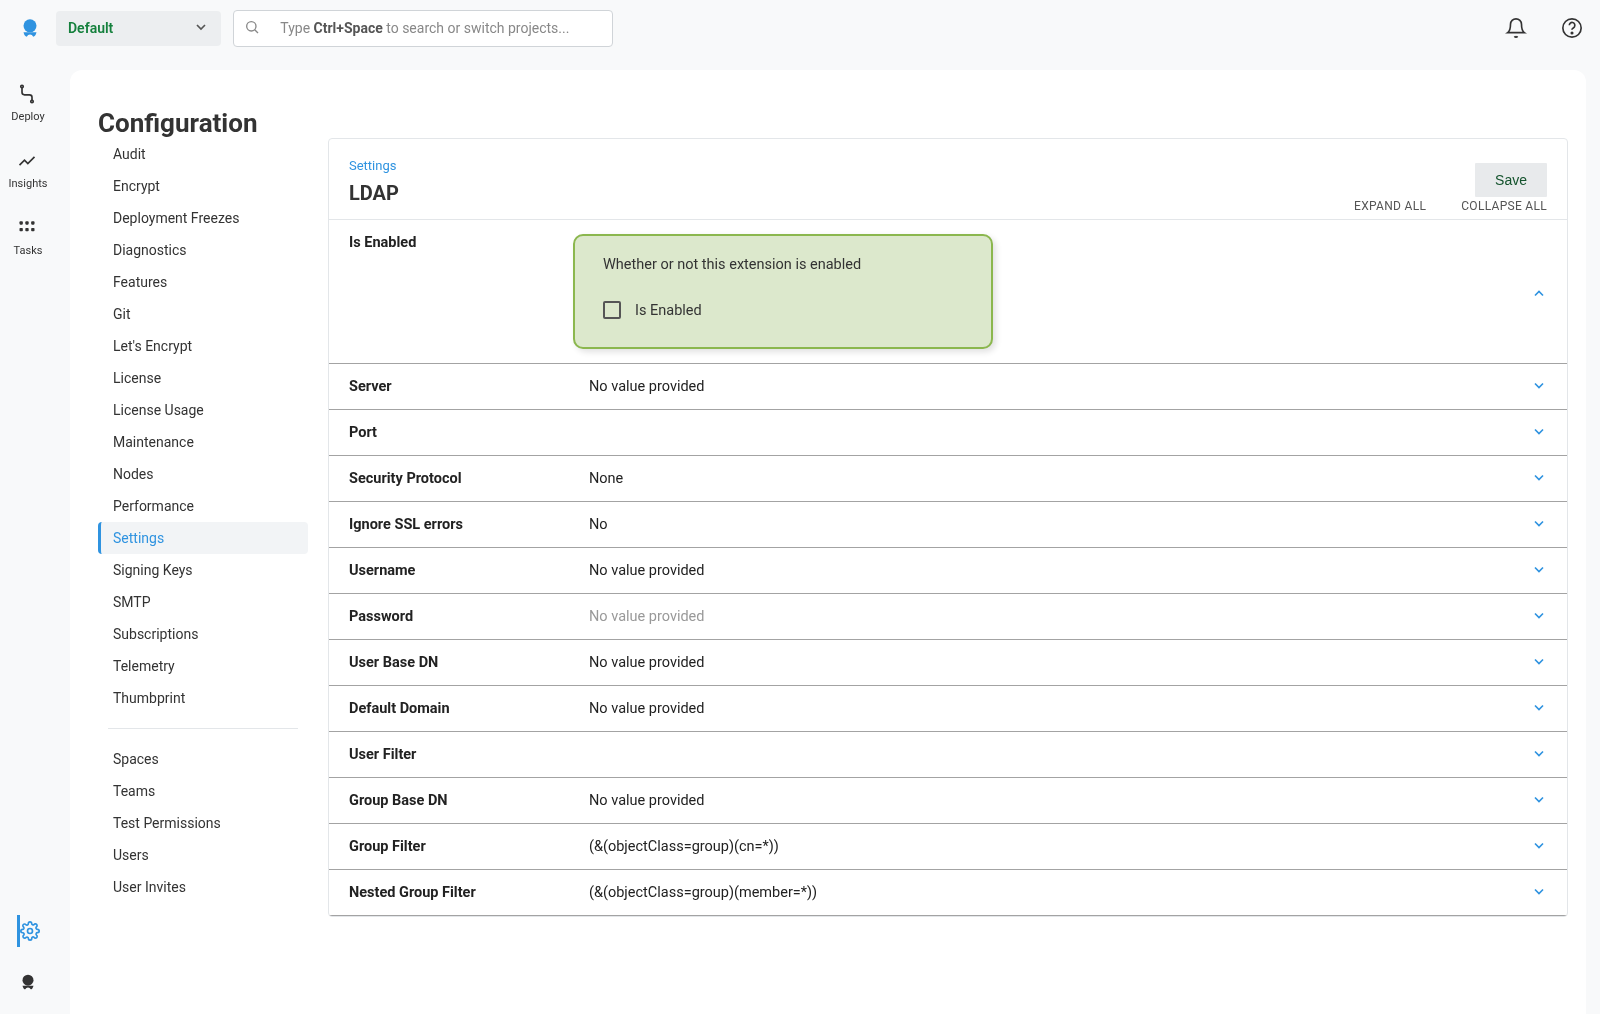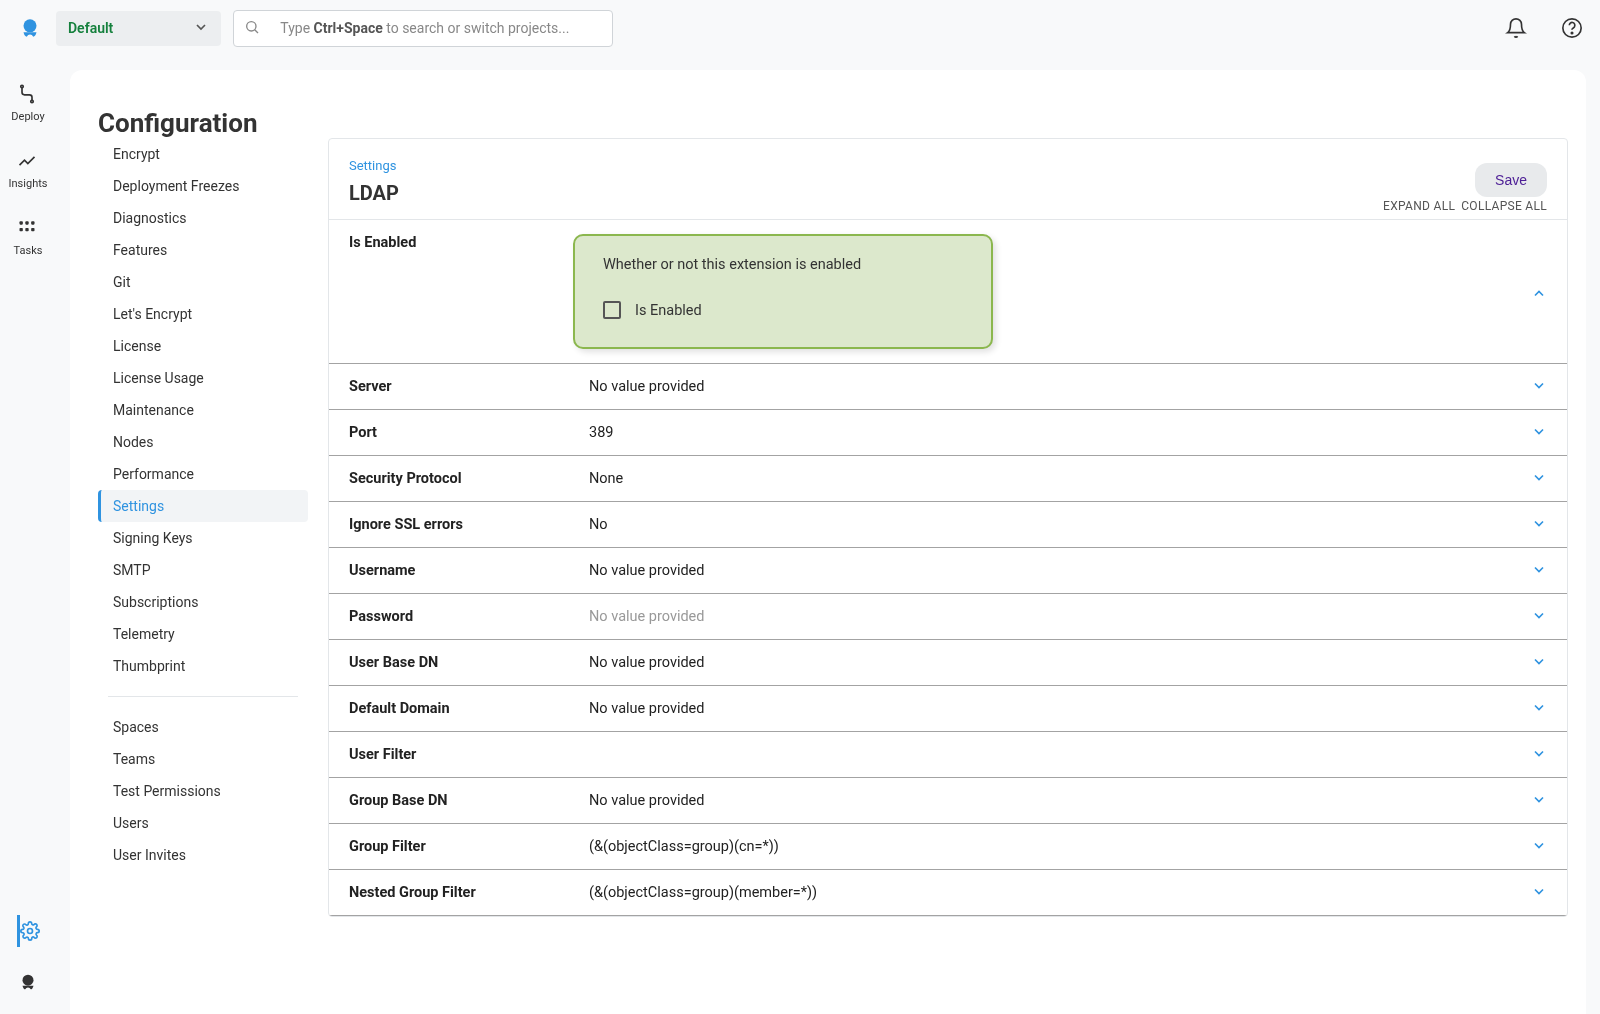--- a/index.html
+++ b/index.html
@@ -100,34 +100,34 @@
       overflow: hidden;
     }
     .panel-header { padding: 18px 20px 14px 20px; position: relative; border-bottom: 1px solid #e3e6e9; }
     .breadcrumb { font-size: 13px; color: #2f93e0; margin-bottom: 8px; display: inline-block; cursor: pointer; }
     .panel-title { font-size: 20px; font-weight: 700; }
     .save-btn {
       position: absolute;
       right: 20px;
       top: 24px;
       background: #e8eaec;
-      color: #4c1d95;
+      color: #14532d;
       border: none;
-      border-radius: 12px;
+      border-radius: 1px;
       padding: 9px 20px;
       font-size: 14px;
       font-weight: 500;
       cursor: default;
     }
     .expand-collapse {
       position: absolute;
       right: 20px;
       bottom: 6px;
       display: flex;
-      gap: 6px;
+      gap: 35px;
       font-size: 12px;
       letter-spacing: 0.3px;
       color: #555;
       justify-content: space-between;
     }
     .expand-collapse span { cursor: pointer; }
     .setting-row {
       display: flex;
       border-bottom: 1px solid #a3a3a3;
       padding: 14px 20px;
@@ -254,20 +254,21 @@
     </div>
 
     <div class="main">
       <div class="content-card">
         <div style="padding: 0 28px 0 28px;">
           <h1 class="page-title">Configuration</h1>
         </div>
         <div class="content-inner">
           <div class="left-col">
             <div class="sidebar-list" id="sidebar-g1">
+                <div class="sidebar-item">Audit</div>
                 <div class="sidebar-item">Encrypt</div>
                 <div class="sidebar-item">Deployment Freezes</div>
                 <div class="sidebar-item">Diagnostics</div>
                 <div class="sidebar-item">Features</div>
                 <div class="sidebar-item">Git</div>
                 <div class="sidebar-item">Let's Encrypt</div>
                 <div class="sidebar-item">License</div>
                 <div class="sidebar-item">License Usage</div>
                 <div class="sidebar-item">Maintenance</div>
                 <div class="sidebar-item">Nodes</div>
@@ -322,21 +323,20 @@
               <div id="settings-rows">
                   <div class="setting-row">
                     <div class="setting-label">Server</div>
                     <div class="setting-value">No value provided</div>
                     <span class="chevron"><svg width="16" height="16" viewBox="0 0 24 24" fill="none" stroke="#2f93e0" stroke-width="2.5">
                         <polyline points="6 9 12 15 18 9"></polyline>
                       </svg></span>
                   </div>
                   <div class="setting-row">
                     <div class="setting-label">Port</div>
-                    <div class="setting-value">389</div>
                     <span class="chevron"><svg width="16" height="16" viewBox="0 0 24 24" fill="none" stroke="#2f93e0" stroke-width="2.5">
                         <polyline points="6 9 12 15 18 9"></polyline>
                       </svg></span>
                   </div>
                   <div class="setting-row">
                     <div class="setting-label">Security Protocol</div>
                     <div class="setting-value">None</div>
                     <span class="chevron"><svg width="16" height="16" viewBox="0 0 24 24" fill="none" stroke="#2f93e0" stroke-width="2.5">
                         <polyline points="6 9 12 15 18 9"></polyline>
                       </svg></span>

